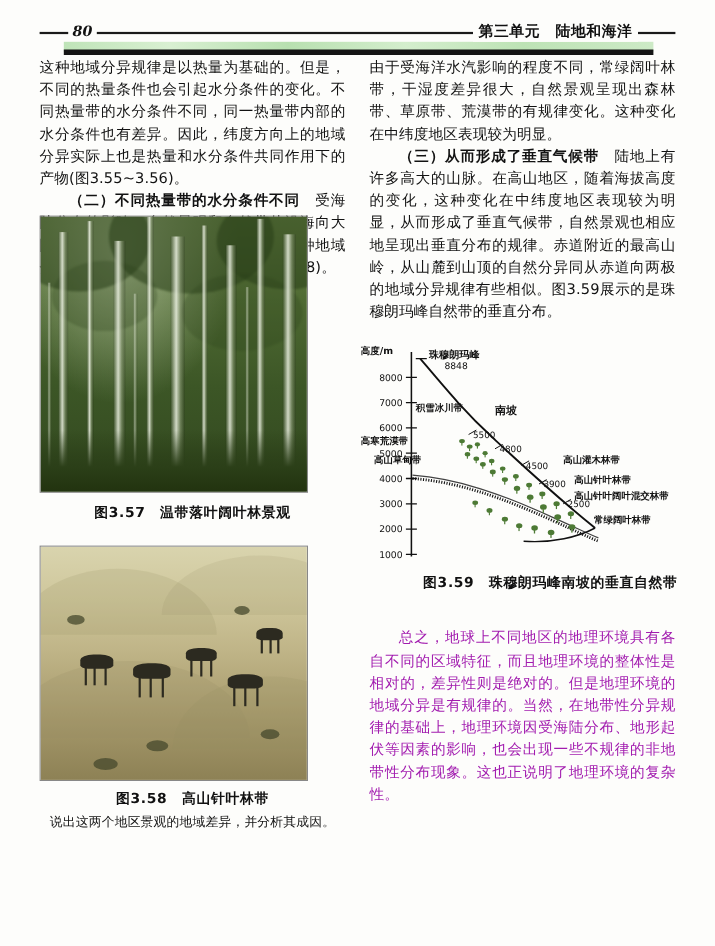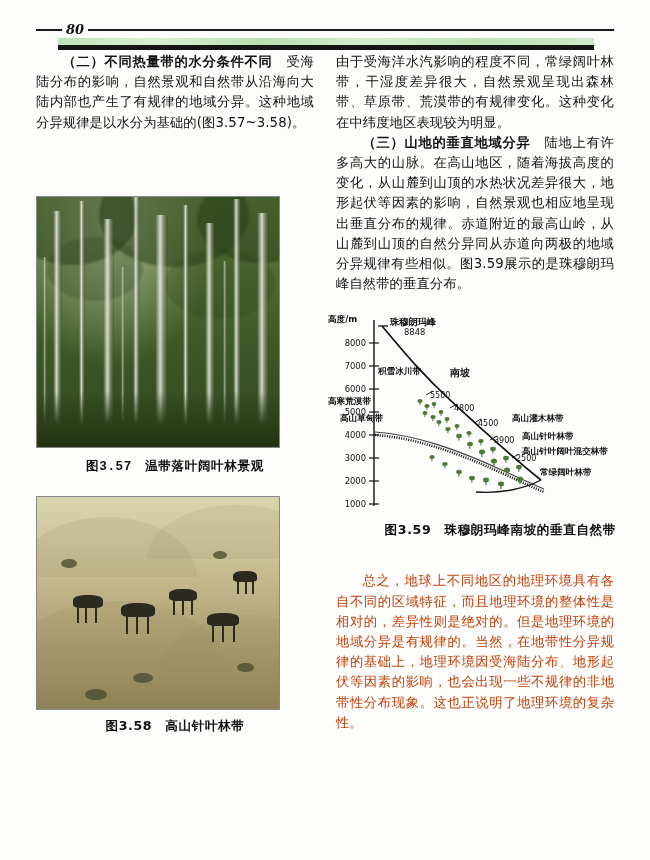--- a/index.html
+++ b/index.html
@@ -136,21 +136,21 @@
 
   .caption {
     position: absolute;
     width: 278px; left: 36px;
     text-align: center;
     font-size: 12.6px;
     font-weight: bold;
     color: #111;
     letter-spacing: 0.6px;
   }
-  #caption-357 { top: 458px; font-family: Liberation Mono, monospace; }
+  #caption-357 { top: 458px; }
   #caption-358 { top: 718px; }
   #activity-note {
     position: absolute;
     left: 36px; top: 740px;
     width: 278px;
     text-align: center;
     font-size: 11.6px;
     color: #111;
     letter-spacing: .2px;
   }
@@ -171,38 +171,40 @@
     font-weight: bold;
     color: #111;
     letter-spacing: .6px;
   }
   #para-conclusion {
     position: absolute;
     left: 336px; top: 558px;
     width: 278px;
     font-size: 13.3px;
     line-height: 20.2px;
-    color: #c2410c;
+    color: #a21caf;
     text-align: justify;
     text-indent: 2em;
   }
 </style>
 </head>
 <body>
 
 <div id="page">
 
   <div id="header">
     <div class="hdr-rule-top"></div>
     <div class="hdr-band"></div>
     <div class="hdr-band-shadow"></div>
     <div id="page-number">80</div>
+    <div id="header-title">第三单元　陆地和海洋</div>
   </div>
 
   <div id="col-left" class="col">
+    <p class="para noindent">这种地域分异规律是以热量为基础的。但是，不同的热量条件也会引起水分条件的变化。不同热量带的水分条件不同，同一热量带内部的水分条件也有差异。因此，纬度方向上的地域分异实际上也是热量和水分条件共同作用下的产物(图3.55~3.56)。</p>
     <p class="para"><span class="bold-lead">（二）不同热量带的水分条件不同</span>　<span>受海陆分布的影响，自然景观和自然带从沿海向大陆内部也产生了有规律的地域分异。这种地域分异规律是以水分为基础的(图3.57~3.58)。</span></p>
   </div>
 
   <div id="photo-forest" class="photo">
     <div class="forest-bg"></div>
     <div class="canopy" style="left:-30px;  top:-28px; width:130px; height:96px;"></div>
     <div class="canopy" style="left:62px;   top:-34px; width:150px; height:104px;"></div>
     <div class="canopy" style="left:160px;  top:-22px; width:128px; height:88px;"></div>
     <div class="canopy" style="left:10px;   top:40px;  width:96px;  height:64px; opacity:.5;"></div>
     <div class="canopy" style="left:128px;  top:52px;  width:110px; height:70px; opacity:.45;"></div>
@@ -249,24 +251,25 @@
     <div class="camel" style="left:170px; top:116px; width:32px; height:13px;"></div>
     <div class="camel-leg" style="left:175px; top:128px; height:17px;"></div>
     <div class="camel-leg" style="left:185px; top:128px; height:17px;"></div>
     <div class="camel-leg" style="left:196px; top:128px; height:17px;"></div>
     <div class="camel" style="left:196px; top:74px;  width:24px; height:11px;"></div>
     <div class="camel-leg" style="left:200px; top:84px; height:13px;"></div>
     <div class="camel-leg" style="left:208px; top:84px; height:13px;"></div>
     <div class="camel-leg" style="left:215px; top:84px; height:13px;"></div>
   </div>
   <div id="caption-358" class="caption">图3.58　高山针叶林带</div>
+  <div id="activity-note">说出这两个地区景观的地域差异，并分析其成因。</div>
 
   <div id="col-right" class="col">
     <p class="para noindent">由于受海洋水汽影响的程度不同，常绿阔叶林带，干湿度差异很大，自然景观呈现出森林带、草原带、荒漠带的有规律变化。这种变化在中纬度地区表现较为明显。</p>
-    <p class="para"><span class="bold-lead">（三）山地的垂直地域分异</span>　<span>陆地上有许多高大的山脉。在高山地区，随着海拔高度的变化，从山麓到山顶的水热状况差异很大，地形起伏等因素的影响，自然景观也相应地呈现出垂直分布的规律。赤道附近的最高山岭，从山麓到山顶的自然分异同从赤道向两极的地域分异规律有些相似。图3.59展示的是珠穆朗玛峰自然带的垂直分布。</span></p>
+    <p class="para"><span class="bold-lead">（三）从而形成了垂直气候带</span>　<span>陆地上有许多高大的山脉。在高山地区，随着海拔高度的变化，这种变化在中纬度地区表现较为明显，从而形成了垂直气候带，自然景观也相应地呈现出垂直分布的规律。赤道附近的最高山岭，从山麓到山顶的自然分异同从赤道向两极的地域分异规律有些相似。图3.59展示的是珠穆朗玛峰自然带的垂直分布。</span></p>
   </div>
 
   <div id="chart">
     <svg width="300" height="205" viewBox="0 0 300 205" xmlns="http://www.w3.org/2000/svg">
 
       <line x1="48" y1="8" x2="48" y2="194" stroke="#111" stroke-width="1.4"></line>
 
       <g stroke="#111" stroke-width="1.2">
         <line x1="43" y1="31" x2="53" y2="31"></line>
         <line x1="43" y1="54" x2="53" y2="54"></line>

